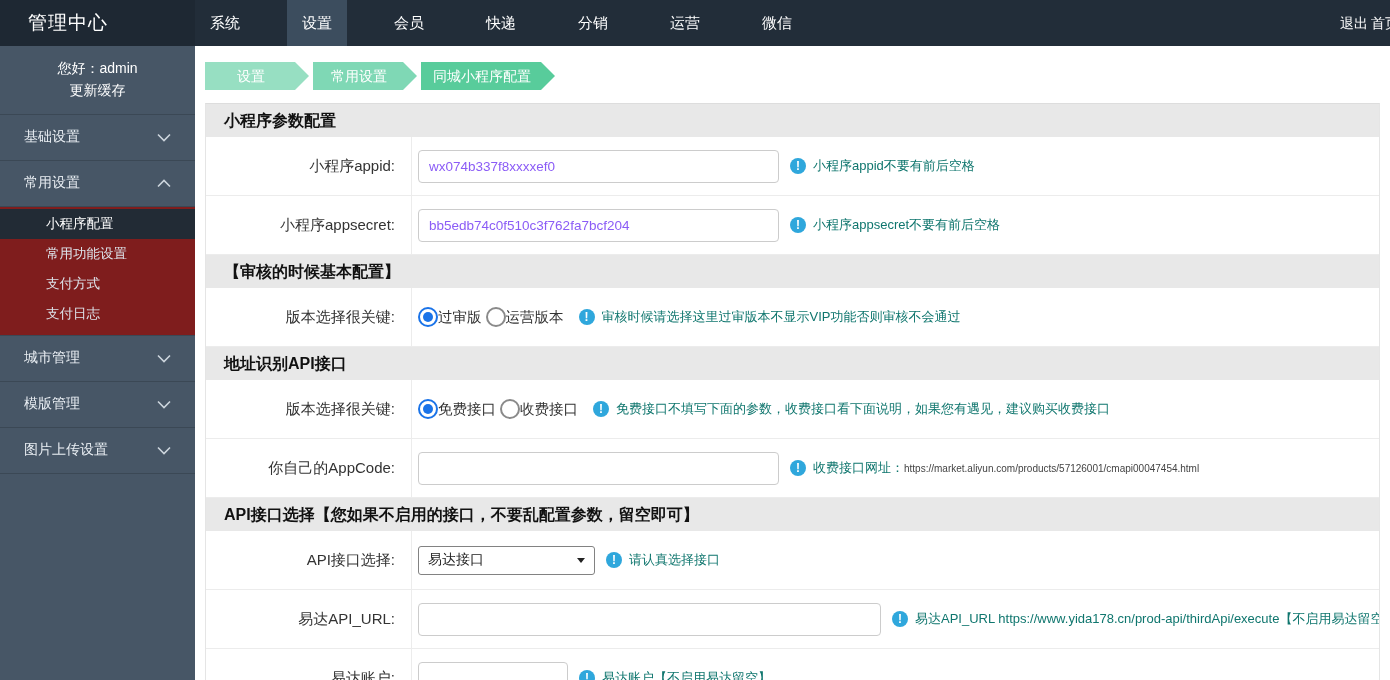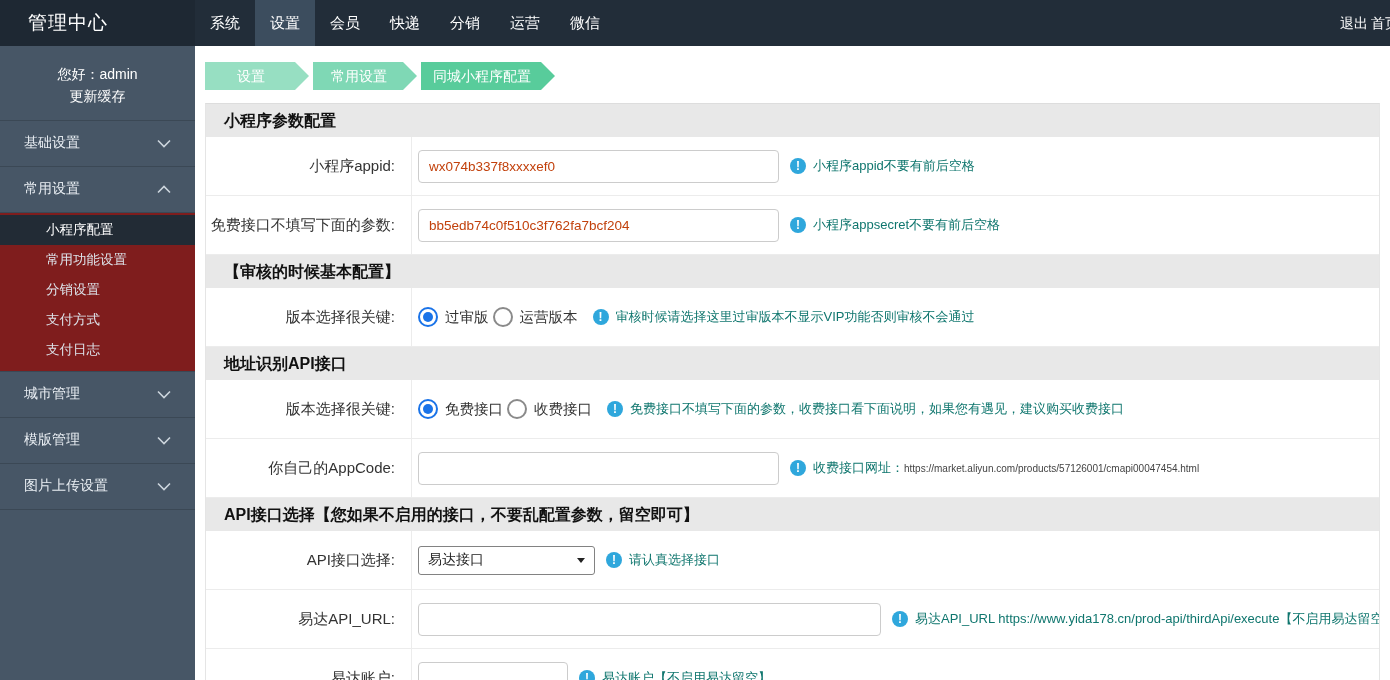--- a/index.html
+++ b/index.html
@@ -4,33 +4,33 @@
 <style>
   * { margin:0; padding:0; box-sizing:border-box; }
   html,body { width:1390px; height:680px; overflow:hidden;
     font-family:"Liberation Sans","DejaVu Sans",sans-serif; background:#fff; }
 
   
   .navbar { position:absolute; left:0; top:0; width:1390px; height:46px;
     background:#222d39; display:flex; align-items:stretch; overflow:hidden; }
   .logo { width:195px; display:flex; align-items:center; padding-left:28px;
     color:#fff; font-size:19px; letter-spacing:1px; background:#1e2833; }
-  .nav-items { display:flex; align-items:stretch; }
+  .nav-items { display:flex; align-items:stretch;gap:32px; }
   .nav-item { display:flex; align-items:center; padding:0 15px; color:#fff;
     font-size:15px; cursor:pointer; }
   .nav-item.active { background:#3c4d5e; }
   .nav-right-logout { position:absolute; right:22px; top:0; line-height:46px;
     color:#fff; font-size:14px; cursor:pointer; }
   .nav-right-home { position:absolute; right:-9px; top:0; line-height:46px;
     color:#fff; font-size:14px; cursor:pointer; }
 
   
   .sidebar { position:absolute; left:0; top:46px; width:195px; height:634px;
     background:#475666; color:#e9eef3; }
-  .side-user { text-align:center; padding:17px 0 12px; font-size:14px;
+  .side-user { text-align:center; padding:11px 0 12px; font-size:14px;
     line-height:1.6; border-bottom:1px solid #3b4855; color:#fff; }
   .side-user .refresh { cursor:pointer; }
   .side-group { height:46px; display:flex; align-items:center;
     justify-content:space-between; padding:0 24px; font-size:14px;
     border-bottom:1px solid #3b4855; cursor:pointer; }
   .side-group .chev { display:flex; }
   .side-group svg { stroke:#cdd5dd; fill:none; stroke-width:1.6; }
   .side-group svg.up { transform:rotate(180deg); }
   .submenu { background:#7f1d1d; border-bottom:1px solid #3b4855; padding:2px 0 6px; }
   .submenu-item { height:30px; line-height:30px; padding-left:46px;
@@ -54,32 +54,32 @@
     border-top:1px solid #ddd; }
   .f-section { height:33px; line-height:33px; background:#e8e8e8; color:#111;
     font-size:16px; font-weight:bold; padding-left:18px; }
   .f-row { height:59px; display:flex; align-items:stretch;
     border-bottom:1px solid #ececec; background:#fff; }
   .f-label { width:206px; flex:0 0 206px; display:flex; align-items:center;
     justify-content:flex-end; padding-right:16px; font-size:15px; color:#333;
     border-right:1px solid #ececec; }
   .f-field { flex:1; display:flex; align-items:center; padding-left:6px; }
   .f-input { height:33px; border:1px solid #ccc; border-radius:4px;
-    padding:0 10px; font-size:13.5px; color:#c2410c; outline:none;
+    padding:0 10px; font-size:13.5px; color:#8b5cf6; outline:none;
     font-family:"Liberation Sans","DejaVu Sans",sans-serif; }
   .f-input.md { width:361px; }
   .f-input.lg { width:463px; }
   .f-input.sm { width:150px; }
   .select-box { width:177px; height:29px; border:1px solid #828282;
     border-radius:3px; background:#fff; display:inline-flex; align-items:center;
     justify-content:space-between; padding:0 9px; font-size:14px; color:#222;
     cursor:pointer; }
   .caret { width:0; height:0; border-left:4.5px solid transparent;
     border-right:4.5px solid transparent; border-top:5.5px solid #222; }
-  .radio-opt { display:inline-flex; align-items:center; cursor:pointer;gap:7px; }
+  .radio-opt { display:inline-flex; align-items:center; cursor:pointer; }
   .radio { width:20px; height:20px; border-radius:50%; border:2px solid #8a8a8a;
     background:#fff; position:relative; flex:0 0 20px; }
   .radio.checked { border-color:#1a73e8; }
   .radio.checked::after { content:''; position:absolute; left:3px; top:3px;
     width:10px; height:10px; border-radius:50%; background:#1a73e8; }
   .radio-text { font-size:14.5px; color:#333; margin-right:4px; }
   .tip-icon { width:16px; height:16px; border-radius:50%; background:#2fa7dc;
     color:#fff; font-size:12px; font-weight:bold; line-height:16px;
     text-align:center; margin:0 7px 0 11px; flex:0 0 16px; }
   .tip-text { font-size:13px; color:#0f766e; white-space:nowrap; }
@@ -139,21 +139,20 @@
       <span>常用设置</span>
       <span class="chev">
         <svg width="14" height="9" viewBox="0 0 14 9" class="up">
               <polyline points="1,1.5 7,7.5 13,1.5"></polyline>
             </svg>
       </span>
     </div>
     <div class="submenu" style="display: block;">
           <div class="submenu-item active">小程序配置</div>
           <div class="submenu-item">常用功能设置</div>
-          <div class="submenu-item">分销设置</div>
           <div class="submenu-item">支付方式</div>
           <div class="submenu-item">支付日志</div>
         </div>
   </div>
       <div>
     <div class="side-group">
       <span>城市管理</span>
       <span class="chev">
         <svg width="14" height="9" viewBox="0 0 14 9">
               <polyline points="1,1.5 7,7.5 13,1.5"></polyline>
@@ -200,21 +199,21 @@
     <div class="f-field">
           <input class="f-input md" type="text" value="wx074b337f8xxxxef0" style="">
           <span style="display:inline-flex;align-items:center">
     <span class="tip-icon">!</span>
     <span class="tip-text">小程序appid不要有前后空格</span>
 
   </span>
         </div>
   </div>
       <div class="f-row">
-    <div class="f-label">免费接口不填写下面的参数:</div>
+    <div class="f-label">小程序appsecret:</div>
     <div class="f-field">
           <input class="f-input md" type="text" value="bb5edb74c0f510c3f762fa7bcf204" style="">
           <span style="display:inline-flex;align-items:center">
     <span class="tip-icon">!</span>
     <span class="tip-text">小程序appsecret不要有前后空格</span>
 
   </span>
         </div>
   </div>
       <div class="f-section">【审核的时候基本配置】</div>

